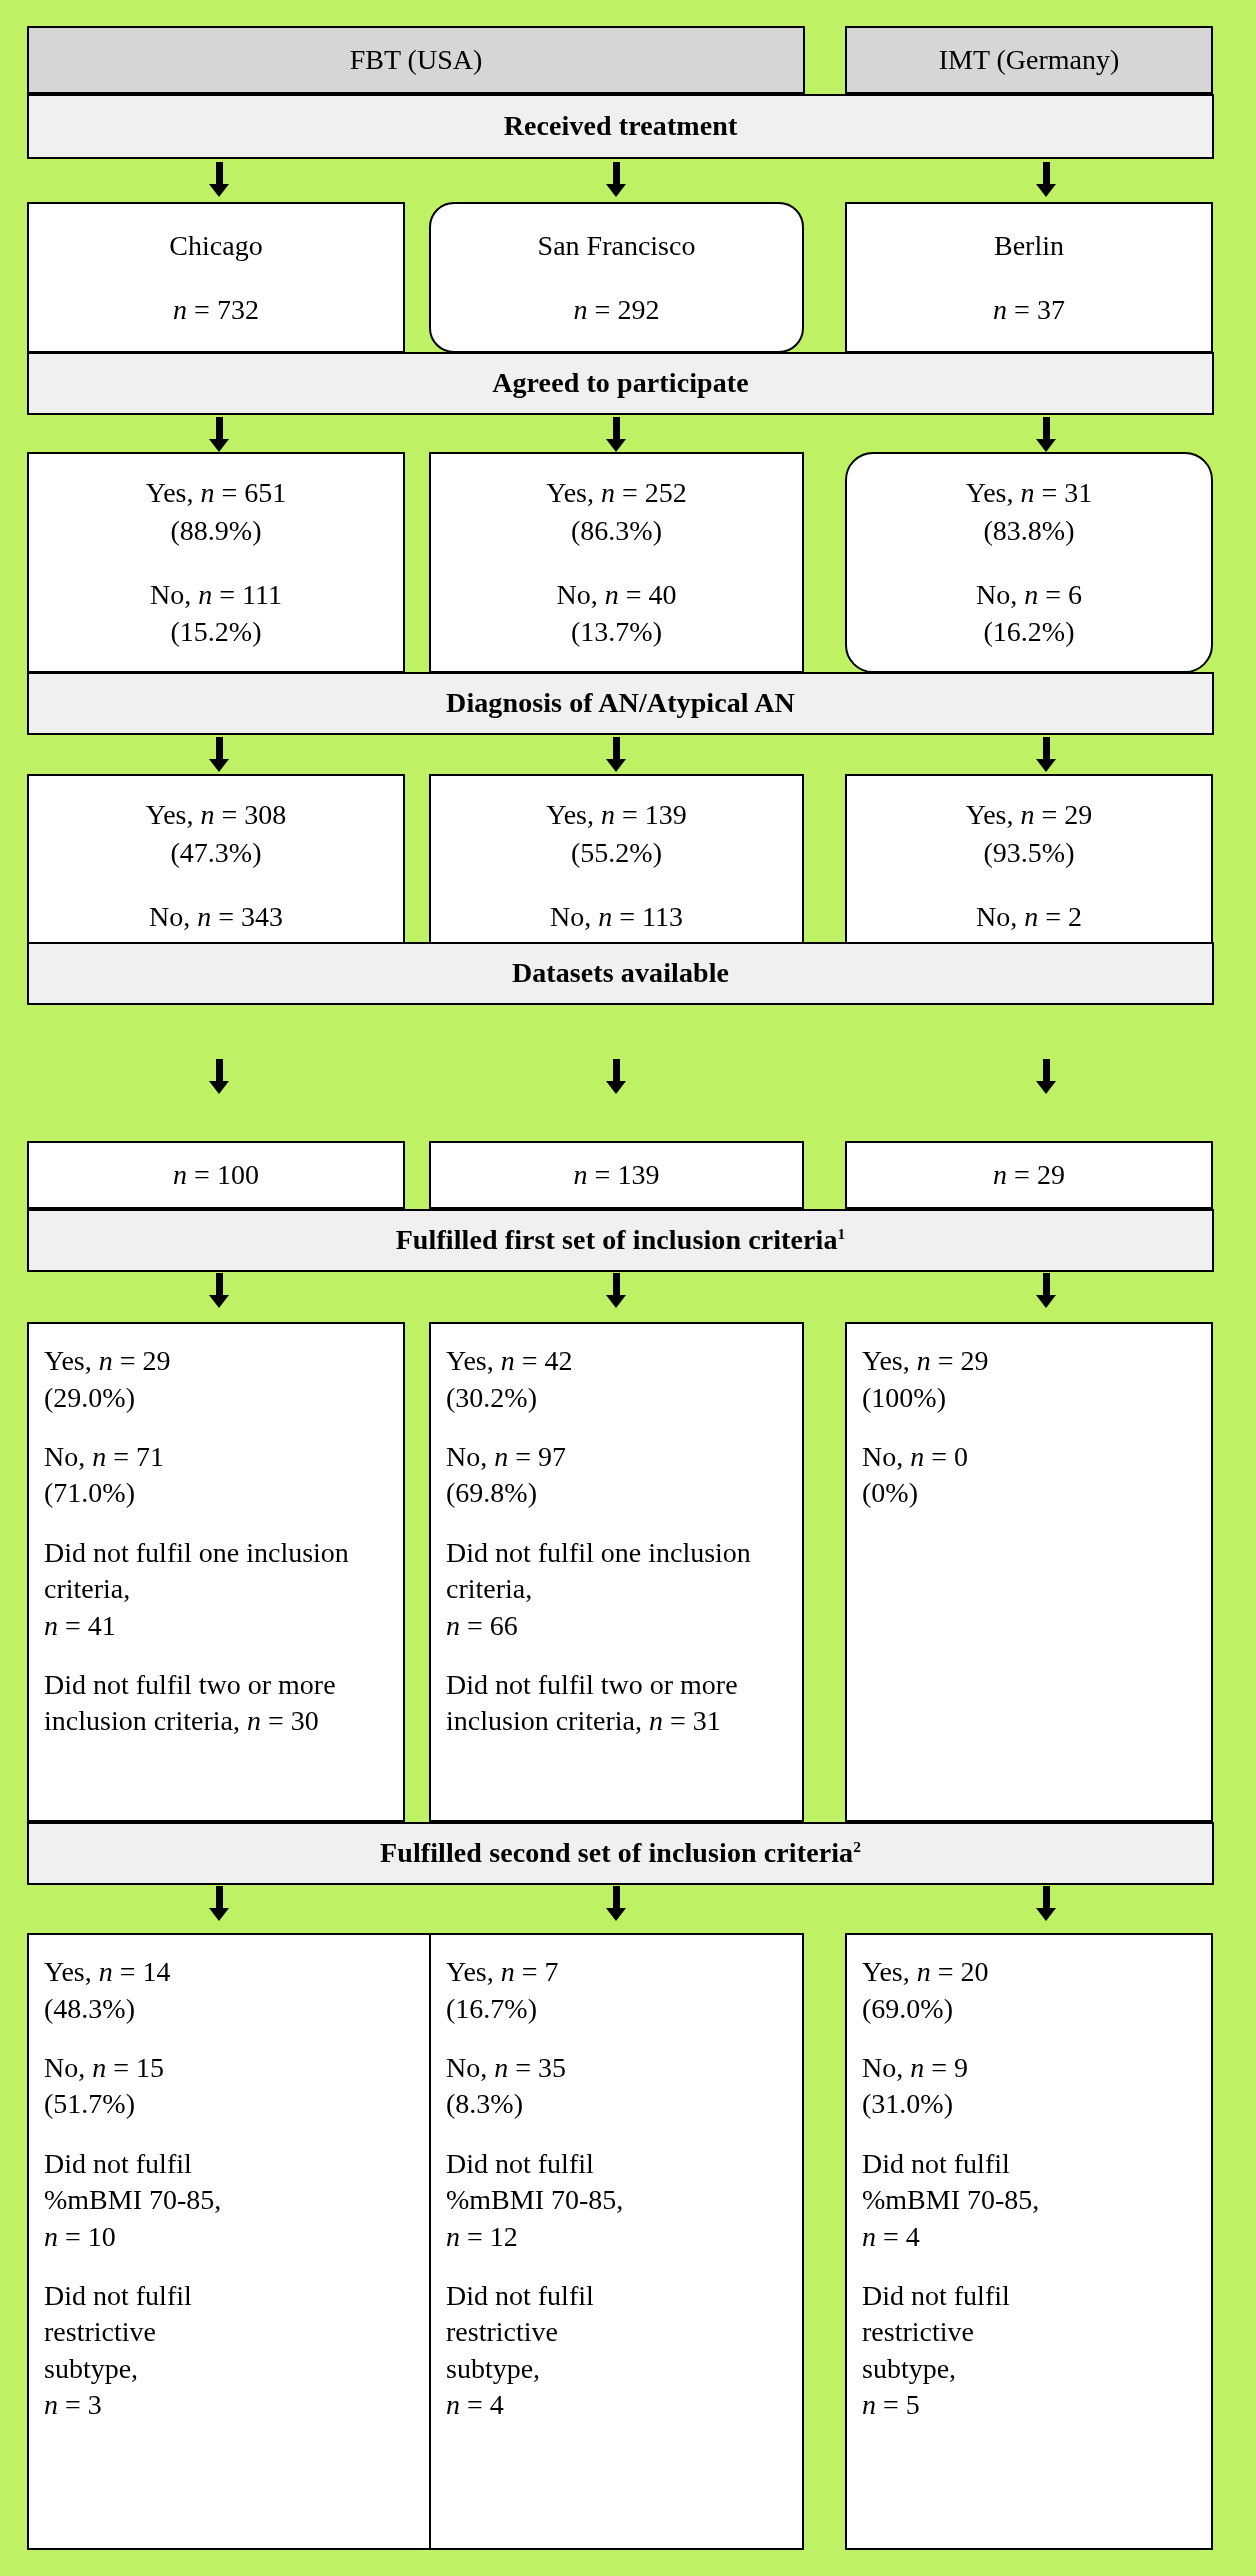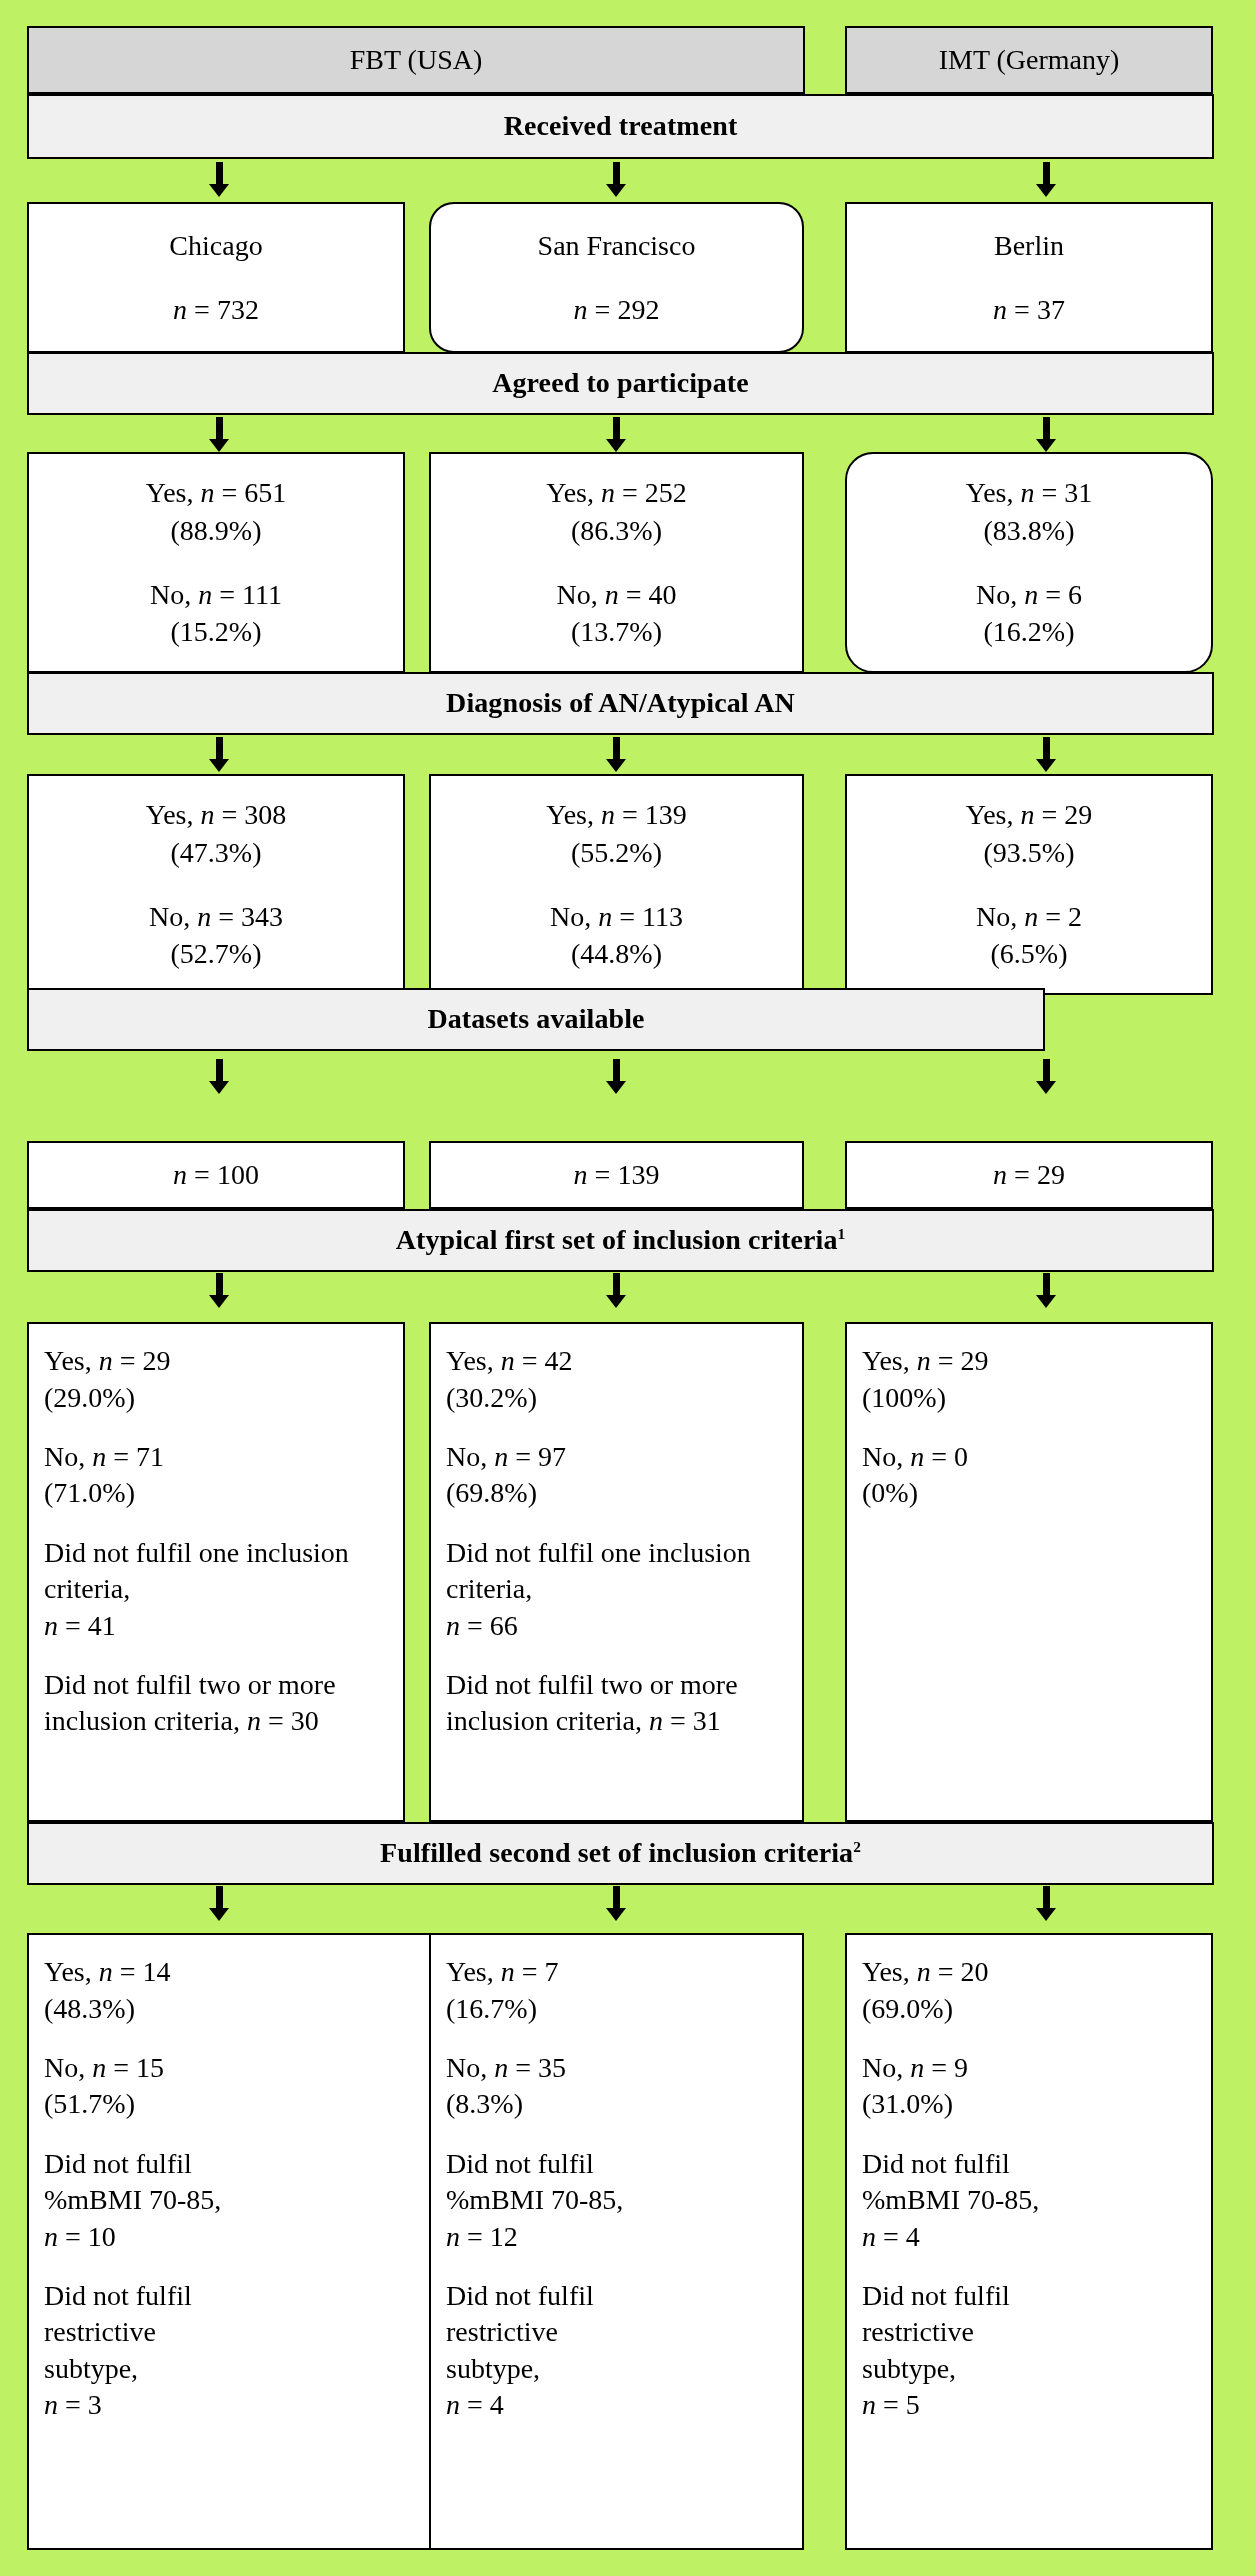--- a/index.html
+++ b/index.html
@@ -148,21 +148,21 @@
     <span class="ln">(44.8%)</span>
   </div>
   <div class="box ctr" style="left:845px;top:774px;width:368px;height:221px;">
     <span class="ln">Yes, <i class="n">n</i> = 29</span>
     <span class="ln">(93.5%)</span>
     <span class="gap"></span>
     <span class="ln">No, <i class="n">n</i> = 2</span>
     <span class="ln">(6.5%)</span>
   </div>
 
-  <div class="band" style="left:27px;top:988px;width:1018px;height:63px;">
+  <div class="band" style="left:27px;top:942px;width:1187px;height:63px;">
     <span class="band-text">Datasets available</span>
   </div>
 
   <div class="arrow" style="left:213px;top:1059px;height:35px;">
     <div class="shaft" style="height:23px;"></div>
       <div class="head" style="top:21.6px;"></div>
   </div>
   <div class="arrow" style="left:610px;top:1059px;height:35px;">
     <div class="shaft" style="height:23px;"></div>
       <div class="head" style="top:21.6px;"></div>
@@ -177,21 +177,21 @@
   </div>
   <div class="box ctr" style="left:429px;top:1141px;width:375px;height:68px;">
     <span class="ln"><i class="n">n</i> = 139</span>
   </div>
   <div class="box ctr" style="left:845px;top:1141px;width:368px;height:68px;">
     <span class="ln"><i class="n">n</i> = 29</span>
   </div>
 
   <div class="band" style="left:27px;top:1209px;width:1187px;height:63px;">
     <span class="band-text">
-      <span>Atypical first set of inclusion criteria</span><sup>1</sup>
+      <span>Fulfilled first set of inclusion criteria</span><sup>1</sup>
     </span>
   </div>
 
   <div class="arrow" style="left:213px;top:1273px;height:35px;">
     <div class="shaft" style="height:23px;"></div>
       <div class="head" style="top:21.6px;"></div>
   </div>
   <div class="arrow" style="left:610px;top:1273px;height:35px;">
     <div class="shaft" style="height:23px;"></div>
       <div class="head" style="top:21.6px;"></div>

